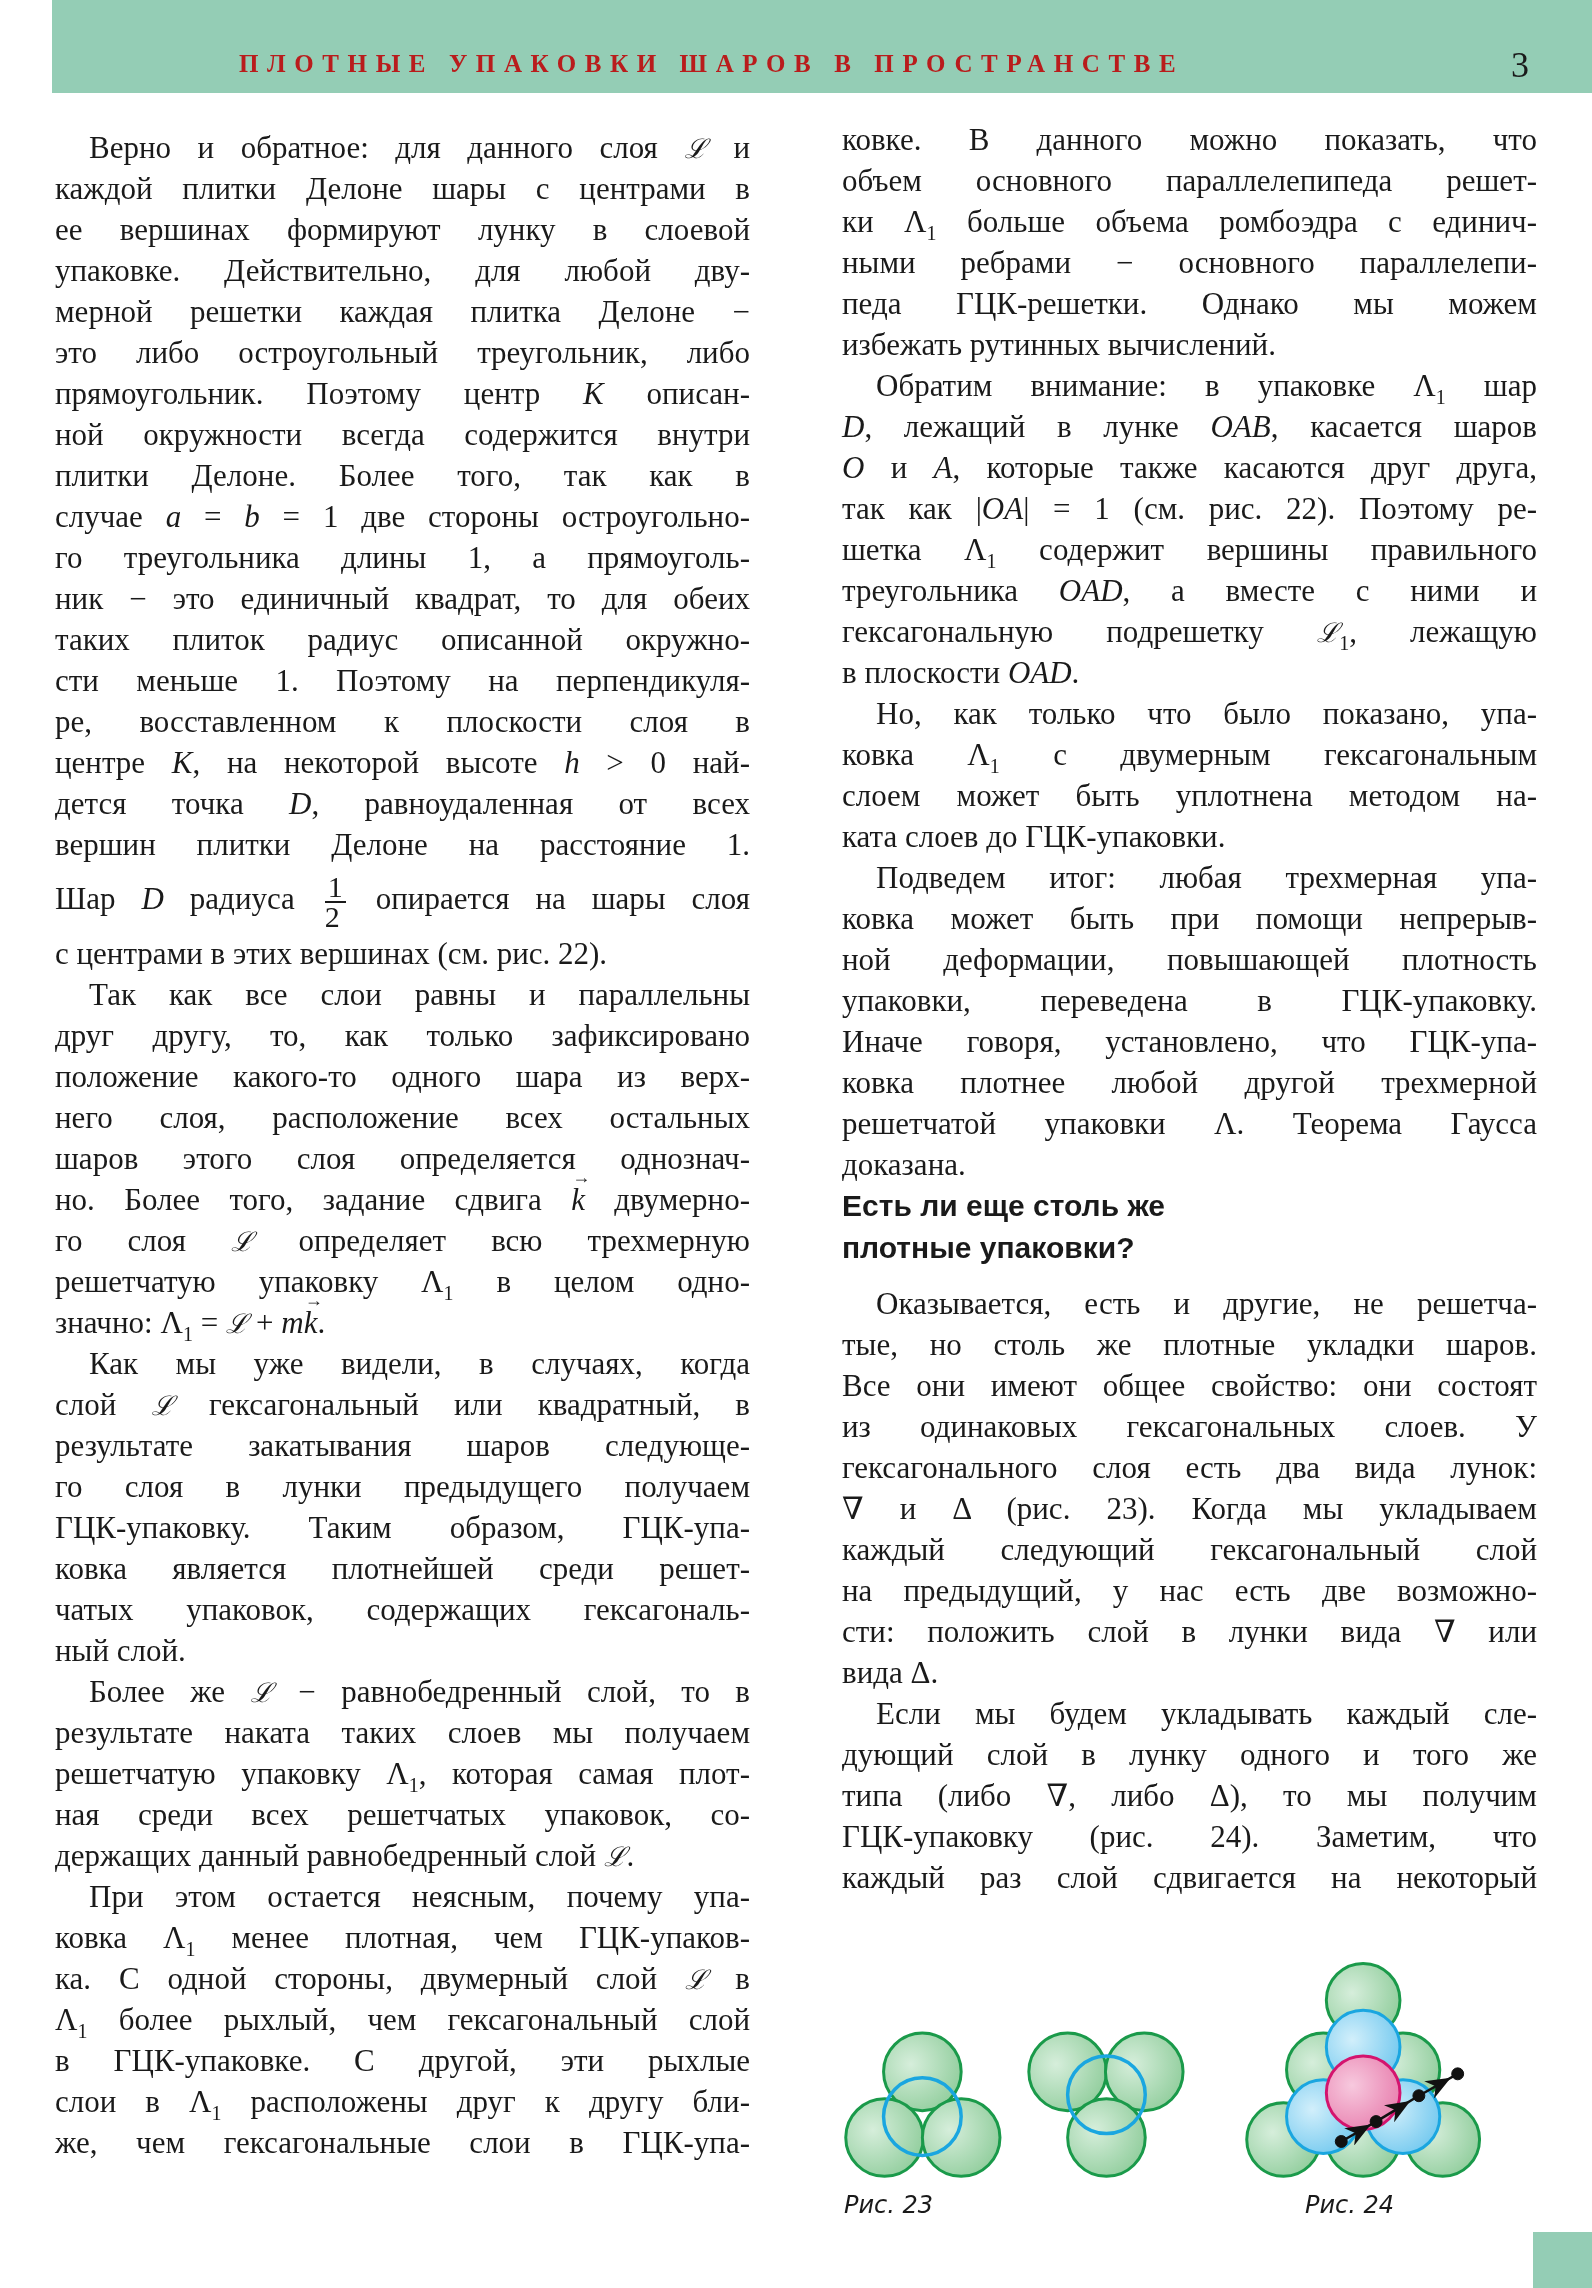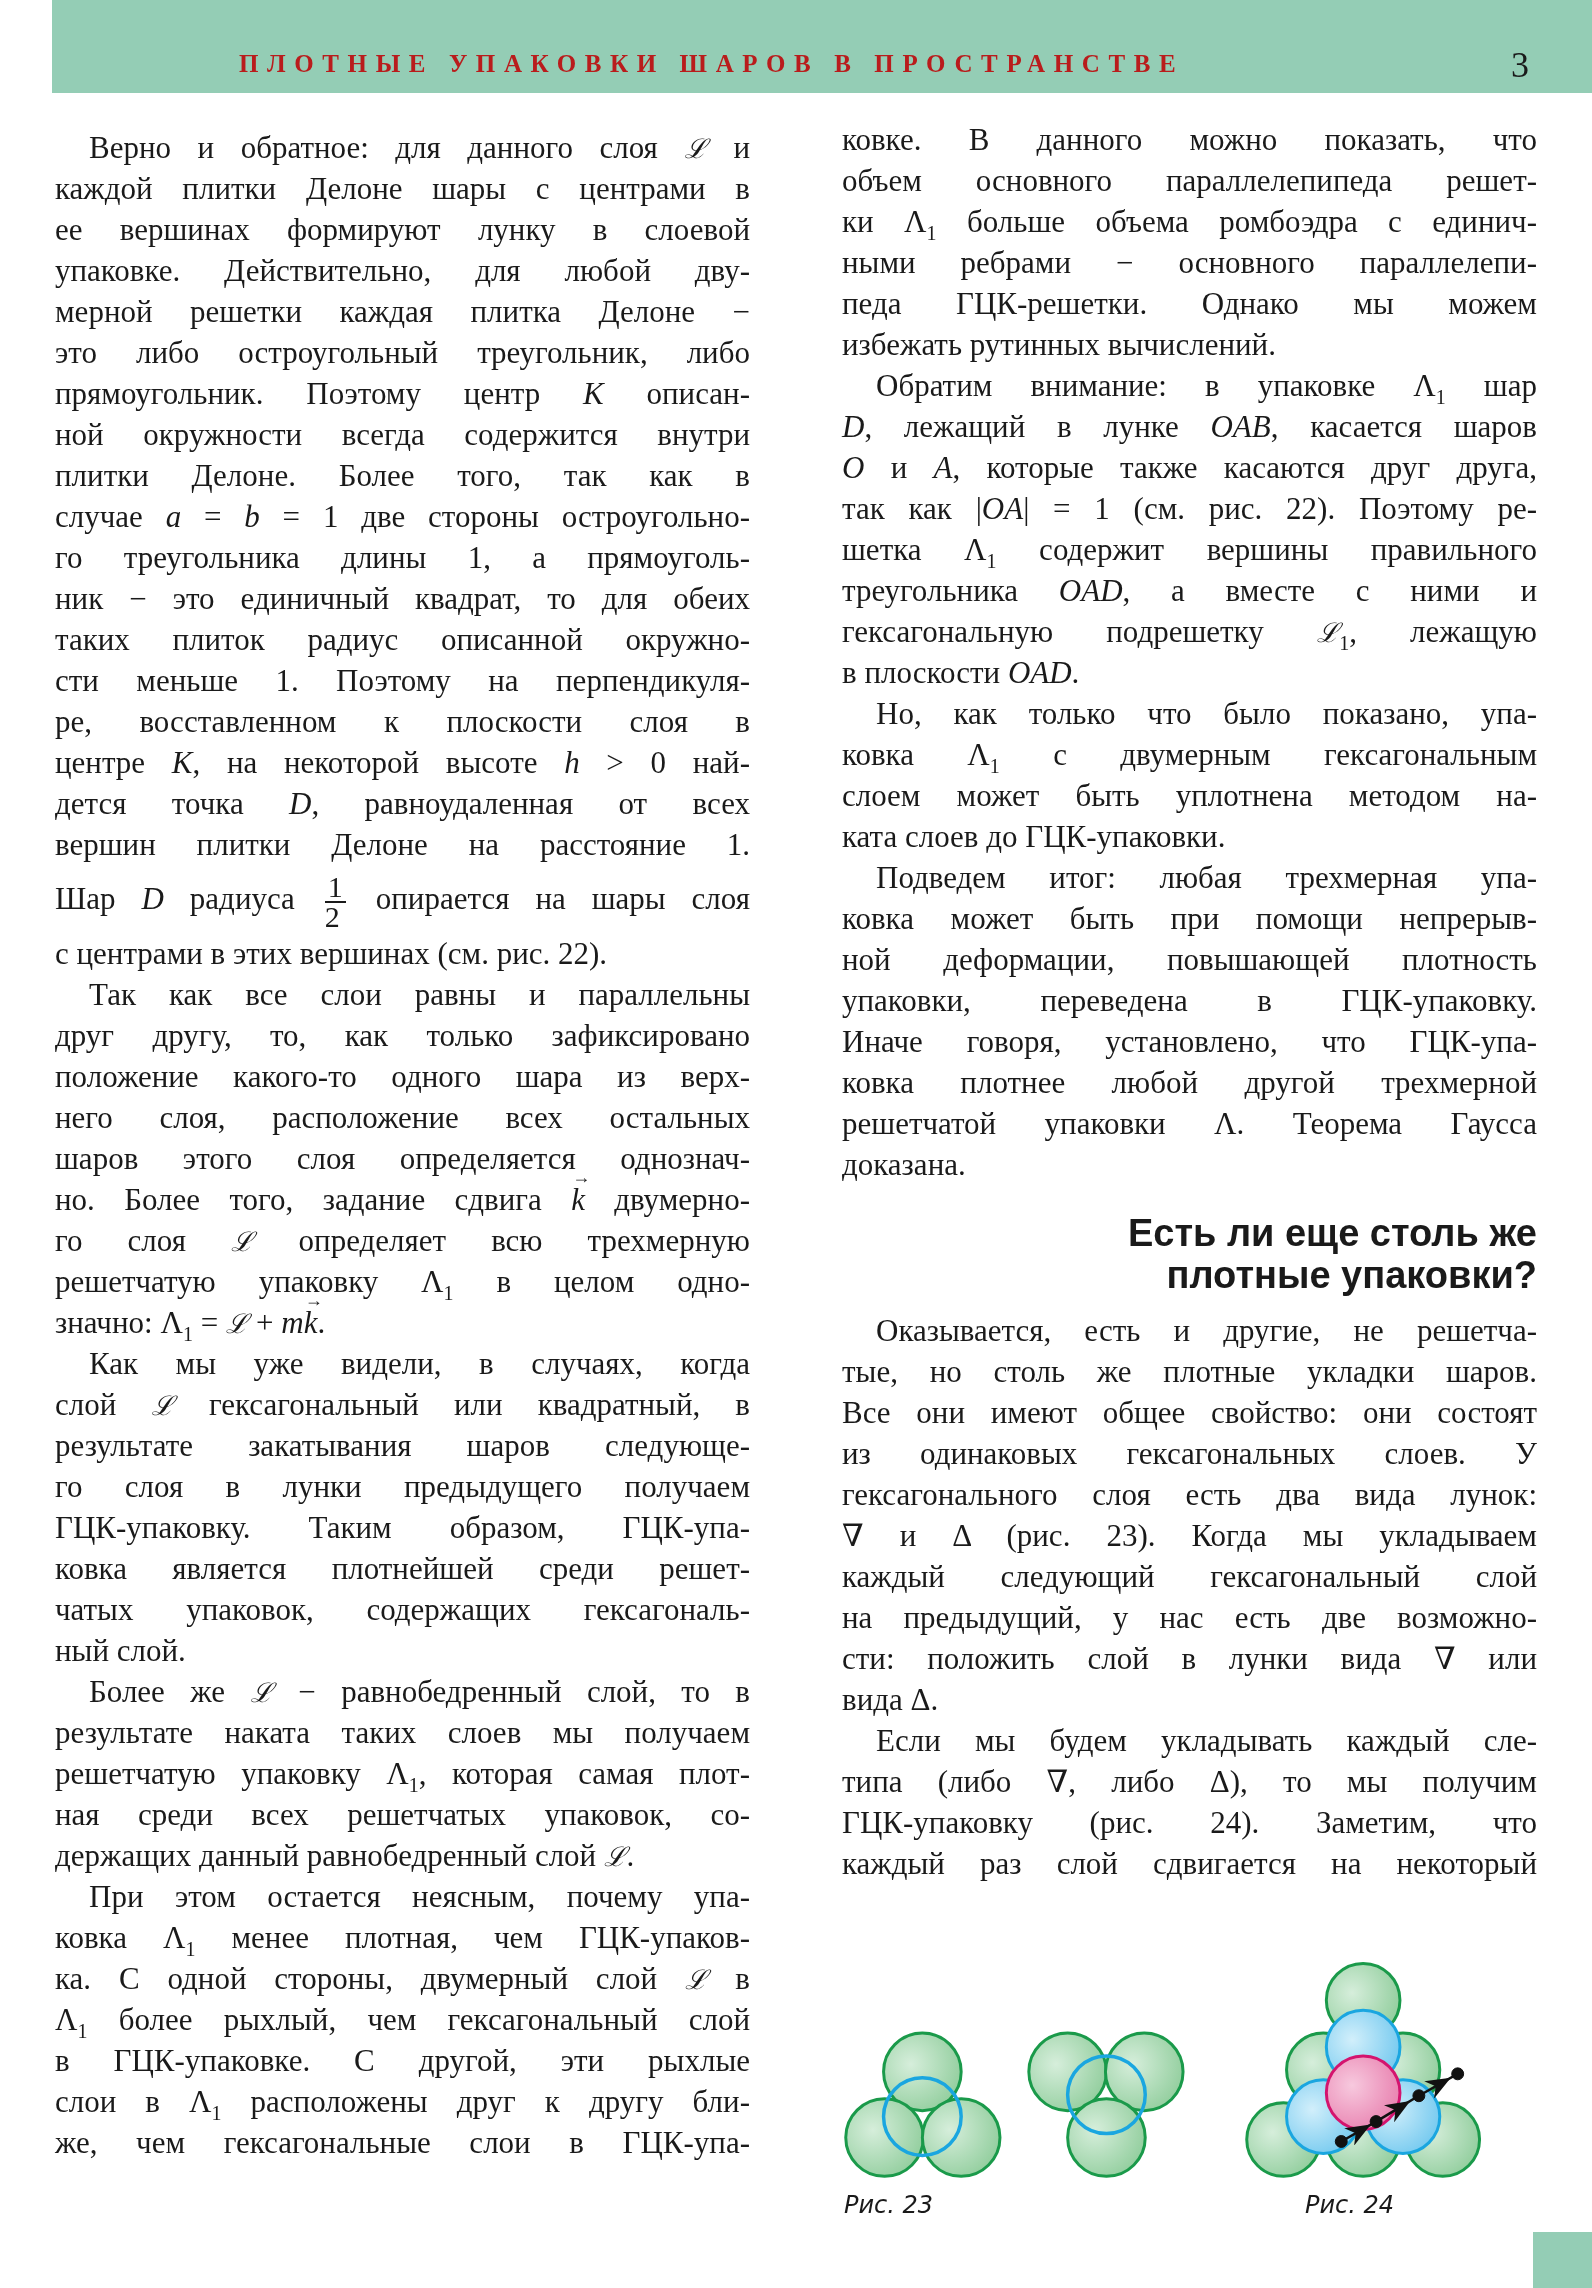--- a/index.html
+++ b/index.html
@@ -20,21 +20,21 @@
   .line.tall { height: 68px; line-height: 68px; }
   .i { font-style: italic; }
   .sub { font-size: 20px; vertical-align: -8px; line-height: 0; }
   .script { font-family: "DejaVu Serif", serif; font-style: italic; font-size: 27px; }
   .vec { position: relative; display: inline-block; font-style: italic; }
   .vec::before { content: "\2192"; position: absolute; left: 1px; top: -22px; font-size: 18px; font-style: normal; }
   .frac { display: inline-block; vertical-align: middle; text-align: center; line-height: 28px; margin: 0 4px; }
   .frac .num { display: block; border-bottom: 2px solid #1a1a1a; padding: 0 3px; font-size: 30px; }
   .frac .den { display: block; font-size: 30px; }
   .section-heading { font-family: "Liberation Sans", "DejaVu Sans", sans-serif; font-weight: bold;
-        font-size: 38px; text-align: right; line-height: 42px; height: 84px; margin-top: 27px; margin-bottom: 14px; }
+        font-size: 30px; text-align: left; line-height: 42px; height: 84px; margin-bottom: 14px; }
   .figure { position: absolute; }
   .fig-caption { position: absolute; font-family: "DejaVu Sans", "Liberation Sans", sans-serif; font-style: italic;
         font-size: 24px; color: #1a1a1a; }
   .corner-block { position: absolute; left: 1533px; top: 2232px; width: 59px; height: 57px; background: #94cdb5; }
 </style>
 </head>
 <body>
 
 <div class="header-band">
 </div>
@@ -131,20 +131,21 @@
       <div class="line"><span>тые, но столь же плотные укладки шаров.</span></div>
       <div class="line"><span>Все они имеют общее свойство: они состоят</span></div>
       <div class="line"><span>из одинаковых гексагональных слоев. У</span></div>
       <div class="line"><span>гексагонального слоя есть два вида лунок:</span></div>
       <div class="line"><span>∇ и Δ (рис. 23). Когда мы укладываем</span></div>
       <div class="line"><span>каждый следующий гексагональный слой</span></div>
       <div class="line"><span>на предыдущий, у нас есть две возможно-</span></div>
       <div class="line"><span>сти: положить слой в лунки вида ∇ или</span></div>
       <div class="line last"><span>вида Δ.</span></div>
       <div class="line indent"><span>Если мы будем укладывать каждый сле-</span></div>
+      <div class="line"><span>дующий слой в лунку одного и того же</span></div>
       <div class="line"><span>типа (либо ∇, либо Δ), то мы получим</span></div>
       <div class="line"><span>ГЦК-упаковку (рис. 24). Заметим, что</span></div>
       <div class="line"><span>каждый раз слой сдвигается на некоторый</span></div>
     </div>
 </div>
 
 <svg class="figure" id="fig23" style="left:0;top:0" width="1592" height="2289" viewBox="0 0 1600 2300">
     <defs>
       <radialGradient id="gGreen" cx="0.35" cy="0.4" r="0.75">
         <stop offset="0" stop-color="#d6eedb"></stop>

